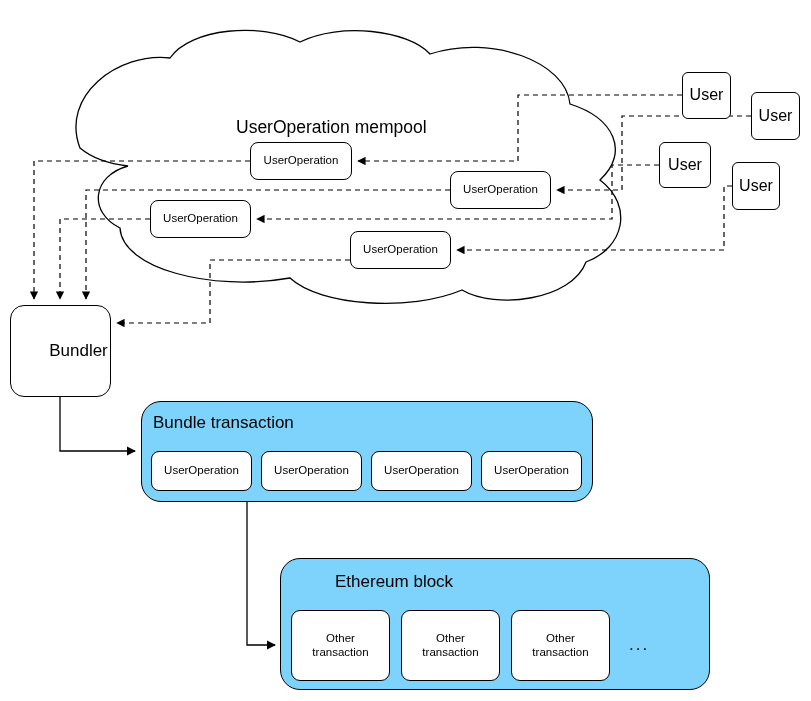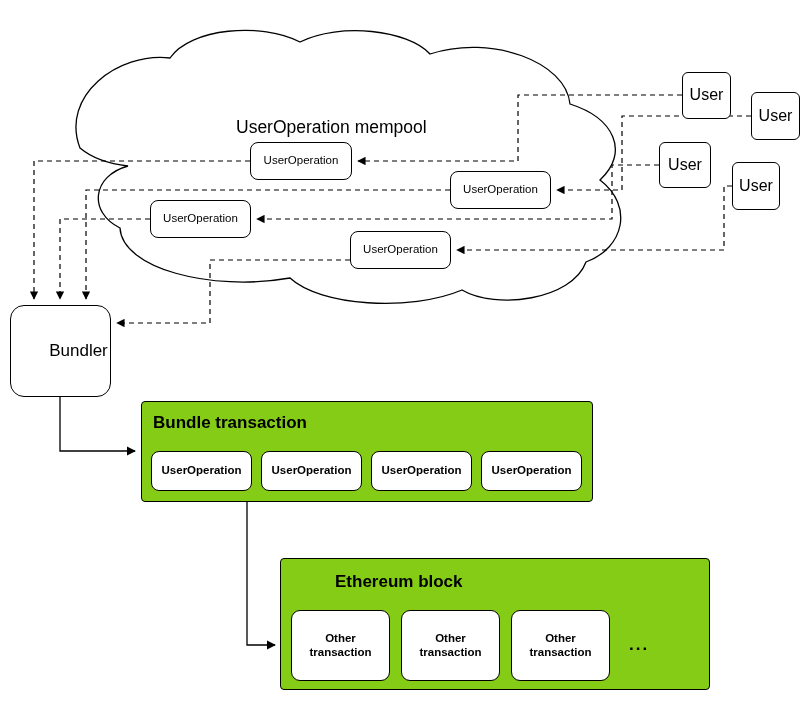--- a/index.html
+++ b/index.html
@@ -47,23 +47,22 @@
   .user-box {
     font-size: 16px;
     border-radius: 6px;
   }
   .bundler-box {
     font-size: 17px;
     border-radius: 14px;
   }
   .container-box {
     display: block;
-    border-radius: 4px;
-    background: #84cc16;
-    font-weight: bold;
+    border-radius: 20px;
+    background: #7dd3fc;
   }
   .container-title {
     position: absolute;
     font-size: 17px;
     white-space: nowrap;
   }
   .cloud-title {
     position: absolute;
     font-size: 17.5px;
     white-space: nowrap;

